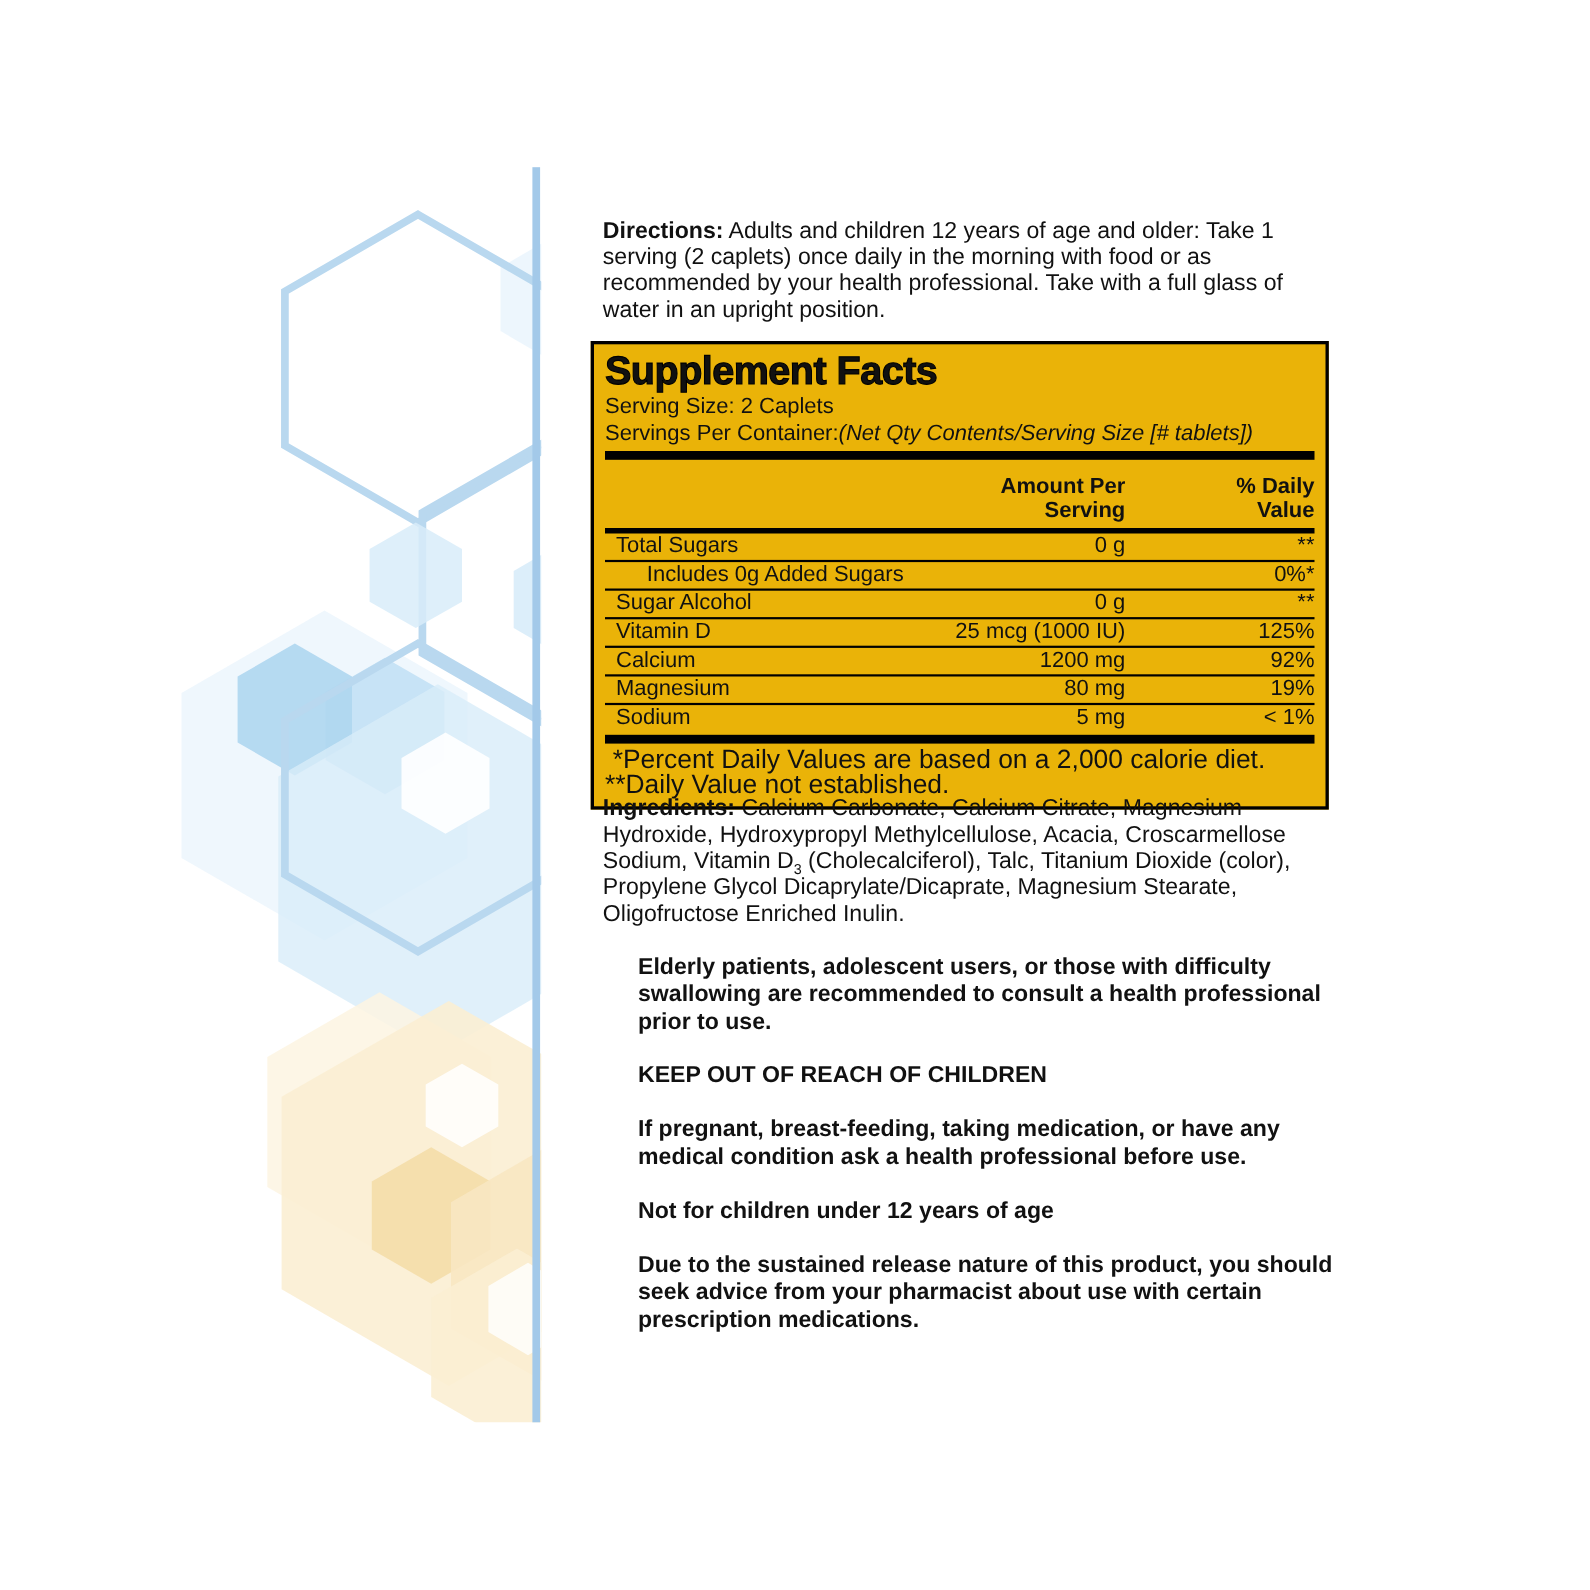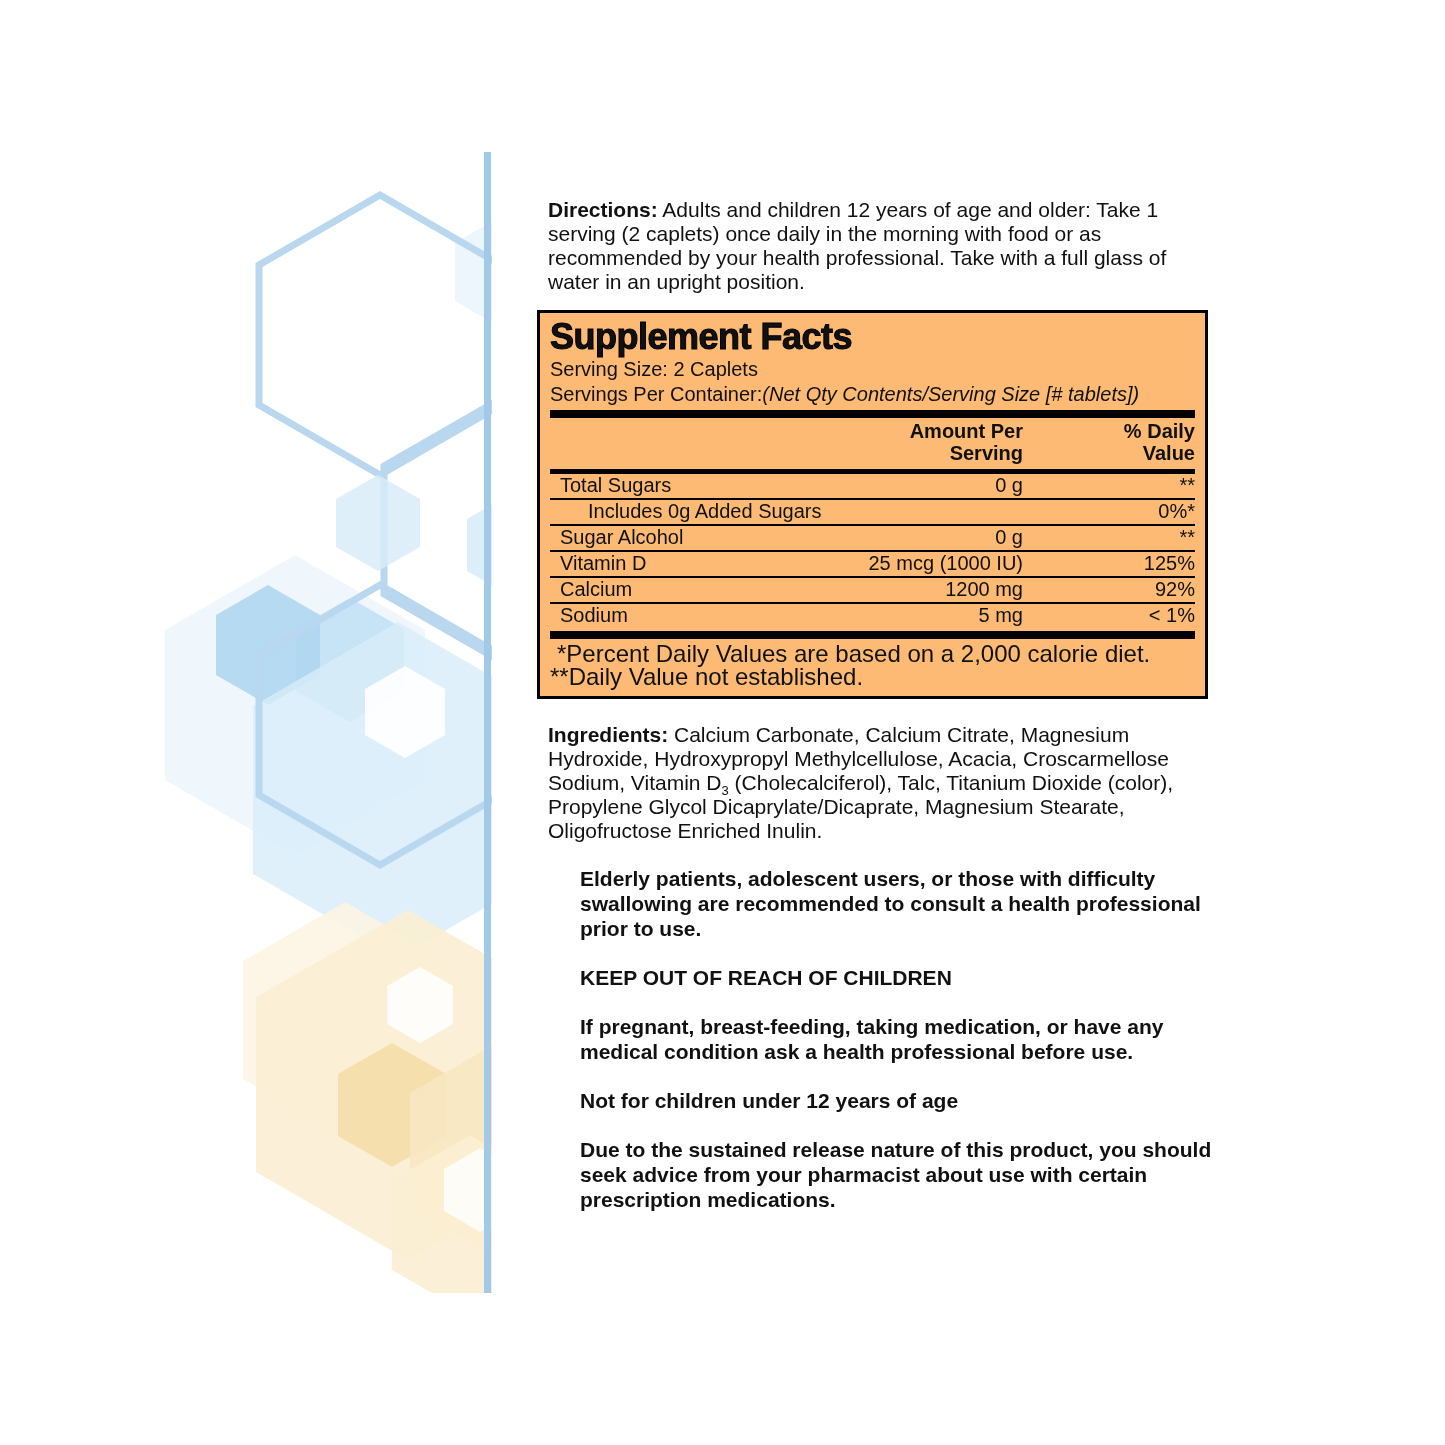--- a/index.html
+++ b/index.html
@@ -24,31 +24,31 @@
   .directions{
     position:absolute;left:548px;top:198px;width:652px;
     font-size:21px;line-height:24px;
   }
   .b{font-weight:bold;margin-top:48px;}
   .i{font-style:italic;}
 
   
   .facts-box{
     position:absolute;left:537px;top:310px;width:671px;box-sizing:border-box;
-    border:3px solid #000;background:#fdba74;padding:4px 10px 6px 10px;
+    border:3px solid #000;background:#eab308;padding:4px 10px 6px 10px;
   }
   .sf-title{
     font-weight:bold;font-size:36px;line-height:40px;letter-spacing:-0.5px;
     -webkit-text-stroke:1px #000;
   }
   .sf-line{font-size:20px;line-height:25px;}
   .bar{background:#000;}
   .bar-thick{height:8px;margin:3px 0 0 0;}
   .bar-med{height:5px;}
-  .sf-head{display:flex;font-weight:bold;font-size:20px;line-height:22px;padding:2px 0 5px 0;}
+  .sf-head{display:flex;font-weight:bold;font-size:20px;line-height:22px;padding:13px 0 5px 0;}
   .sf-rows .sf-row{display:flex;font-size:20px;line-height:21px;padding:1px 0 2px 0;}
   .sf-rows .sf-row + .sf-row{border-top:2px solid #000;}
   .fr-left{width:473px;display:flex;justify-content:space-between;}
   .fr-name{padding-left:10px;}
   .fr-name.indent{padding-left:38px;}
   .fr-amount{text-align:right;}
   .fr-dv{flex:1;text-align:right;}
   .hdr{text-align:right;}
   .sf-foot{font-size:24px;line-height:23px;padding:3px 0 2px 0;}
   .fn1{padding-left:7px;}
@@ -155,20 +155,27 @@
     </div>
     <div class="sf-row">
       <div class="fr-left">
           <span class="fr-name">Calcium</span>
           <span class="fr-amount">1200 mg</span>
         </div>
       <div class="fr-dv">92%</div>
     </div>
     <div class="sf-row">
       <div class="fr-left">
+          <span class="fr-name">Magnesium</span>
+          <span class="fr-amount">80 mg</span>
+        </div>
+      <div class="fr-dv">19%</div>
+    </div>
+    <div class="sf-row">
+      <div class="fr-left">
           <span class="fr-name">Sodium</span>
           <span class="fr-amount">5 mg</span>
         </div>
       <div class="fr-dv">&lt; 1%</div>
     </div>
   </div>
   <div class="bar bar-thick"></div>
   <div class="sf-foot">
     <div class="fn1">*Percent Daily Values are based on a 2,000 calorie diet.</div>
     <div class="fn2">**Daily Value not established.</div>

